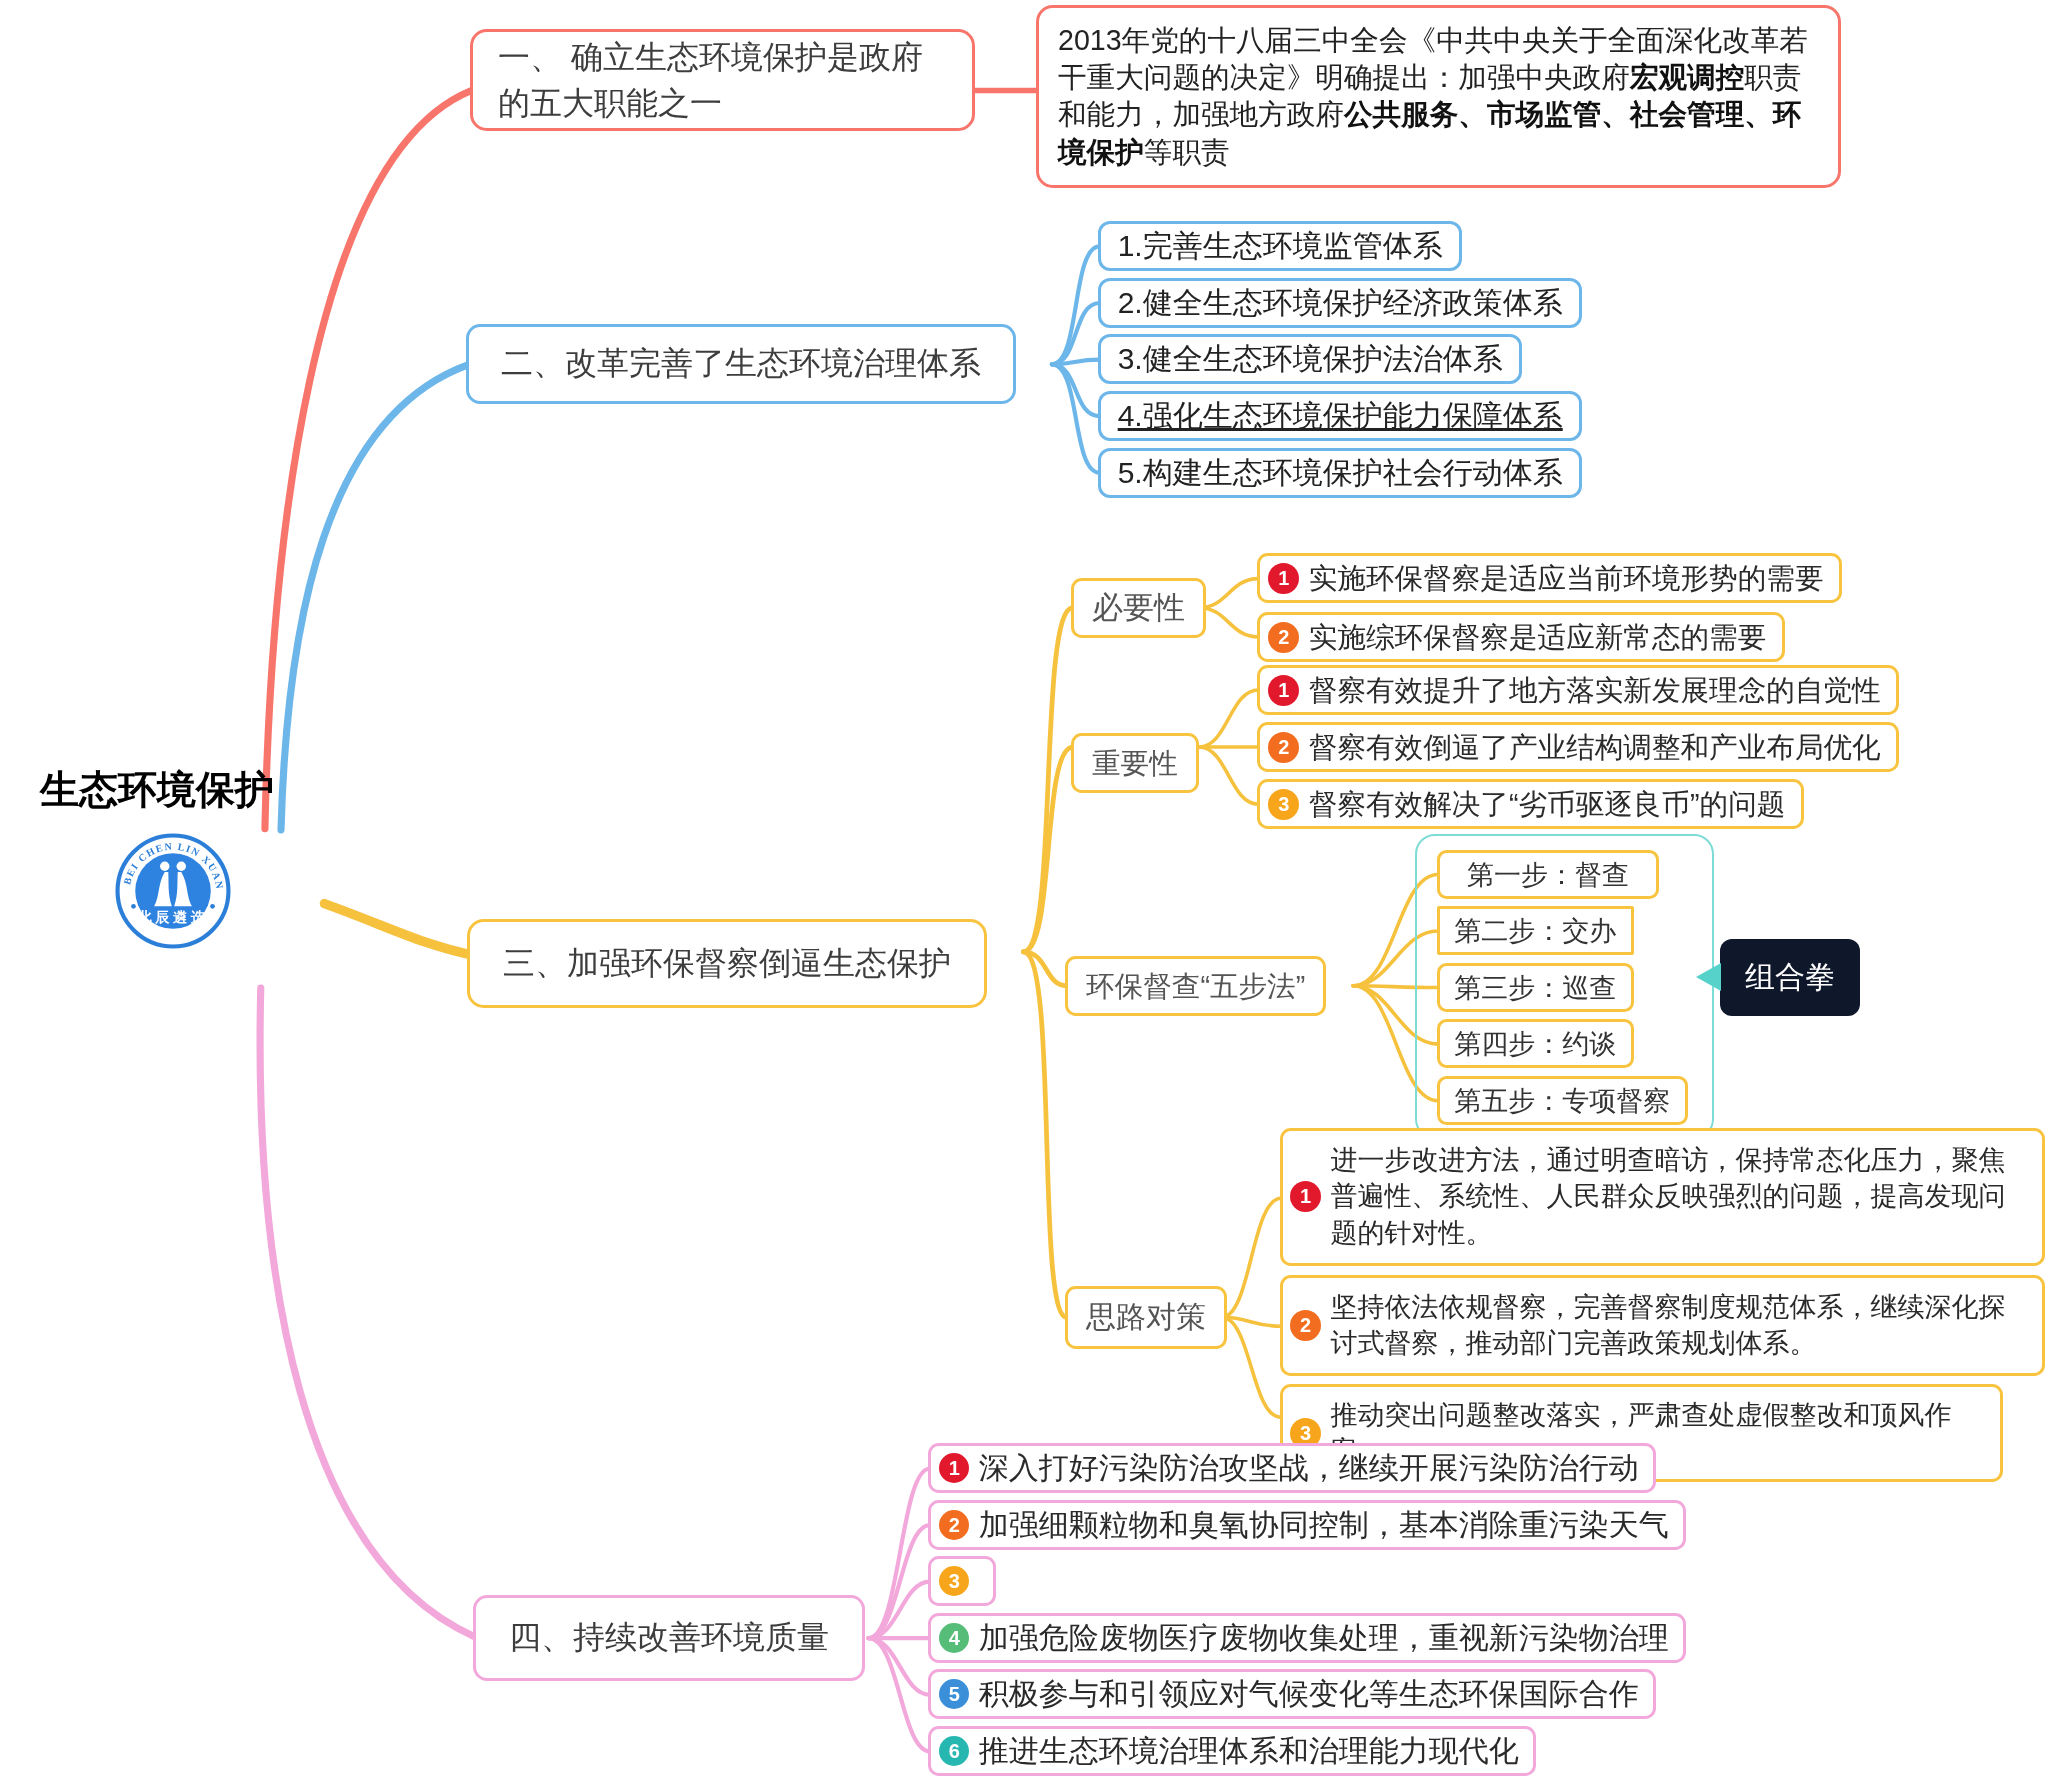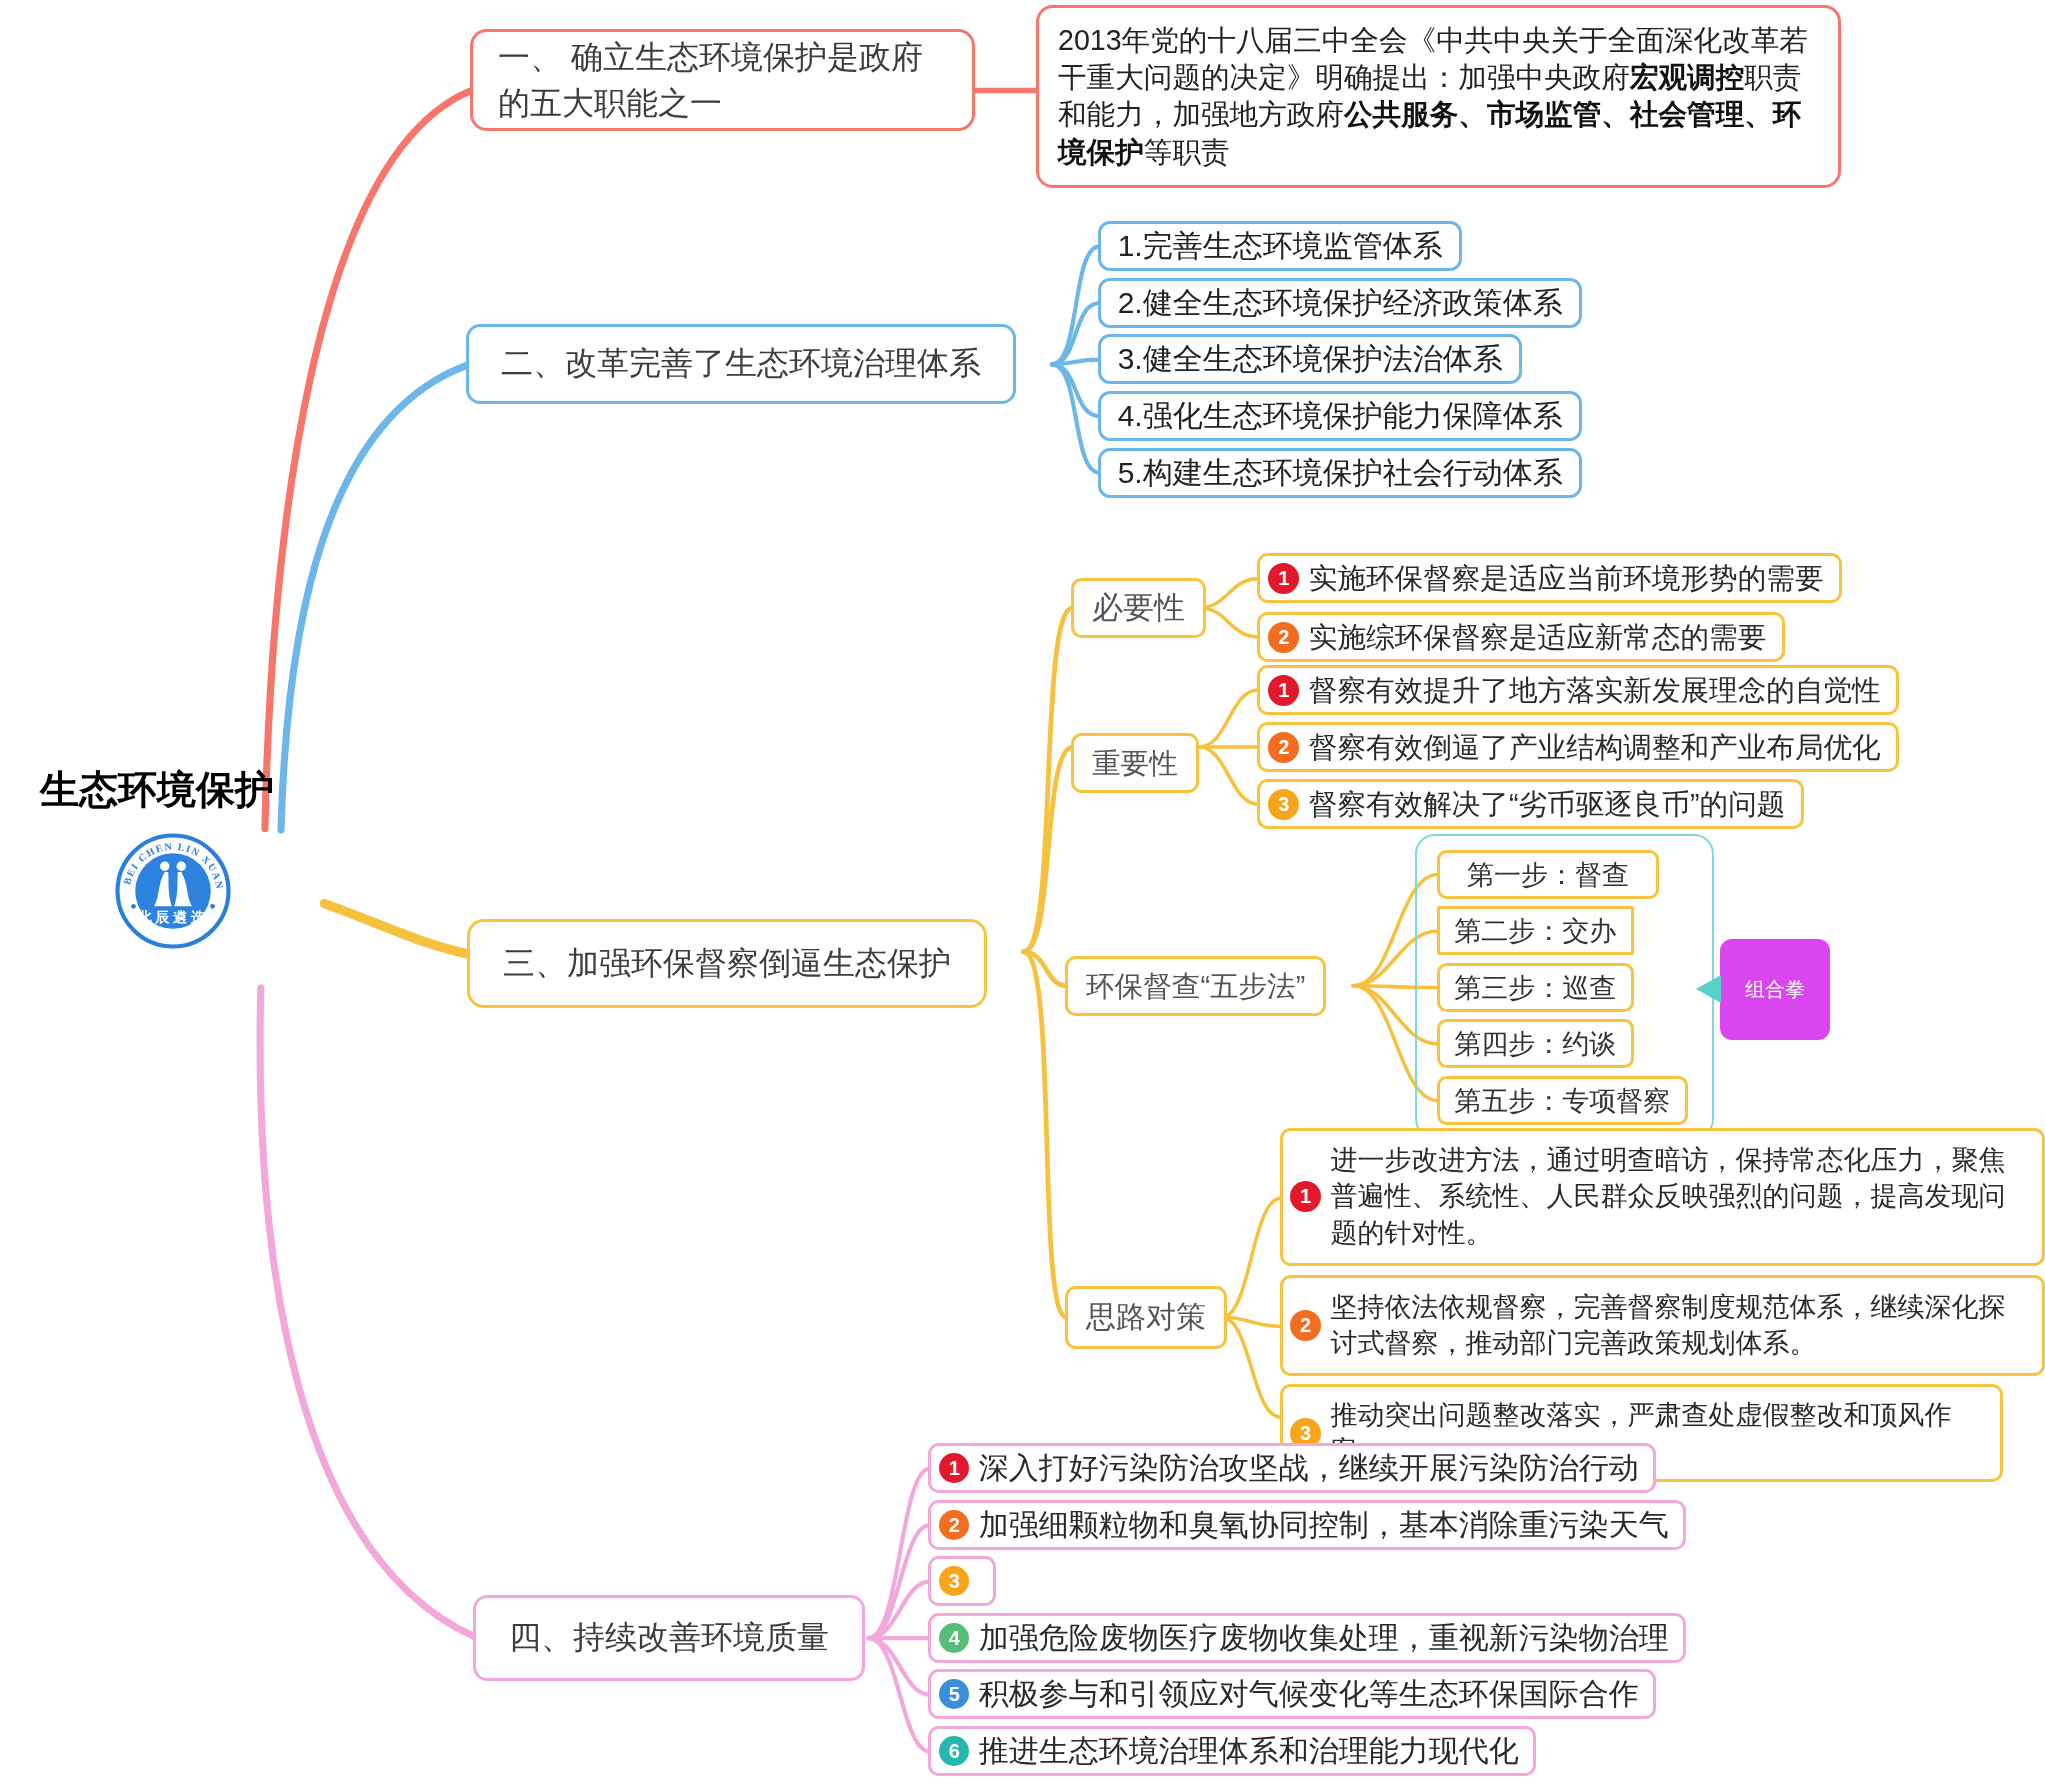--- a/index.html
+++ b/index.html
@@ -14,21 +14,21 @@
   .bB{border:3.6px solid #6cb6ea;border-radius:14.3px;}
   .bB5{border:3px solid #6cb6ea;border-radius:12px;}
   .bY{border:3.6px solid #f8c43f;border-radius:16.7px;}
   .bY5{border:3px solid #f8c43f;border-radius:10.7px;}
   .bP{border:3.6px solid #f2a8da;border-radius:14.3px;}
   .bP5{border:3px solid #f2a8da;border-radius:10.7px;}
   .bd{flex:0 0 auto;width:31px;height:31px;border-radius:50%;color:#fff;font-weight:bold;font-size:20px;display:flex;align-items:center;justify-content:center;margin-right:9.5px;}
   .root-title{position:absolute;left:40px;top:763px;font-size:39px;font-weight:bold;color:#000;z-index:2;}
   .logo{position:absolute;left:114px;top:832px;z-index:2;}
   .stepbox{position:absolute;left:1415px;top:834px;width:295px;height:301px;border:2.4px solid #7edcd6;border-radius:20px;background:transparent;z-index:1;}
-  .callout{position:absolute;left:1720px;top:939px;height:77px;background:#d946ef;color:#fff;border-radius:12px;display:flex;align-items:center;padding:12px 25px;font-size:20px;z-index:2;}
+  .callout{position:absolute;left:1720px;top:939px;height:77px;background:#0f172a;color:#fff;border-radius:12px;display:flex;align-items:center;padding:0 25px;font-size:30px;z-index:2;}
   .callout .tail{position:absolute;left:-24px;top:50%;margin-top:-14.3px;width:0;height:0;border-top:14.3px solid transparent;border-bottom:14.3px solid transparent;border-right:25px solid #57d2cb;}
   .note{font-size:28.6px;line-height:1.3;font-weight:500;color:#222;}
   .note b{font-weight:bold;color:#111;}
   .strat{align-items:center;font-weight:500;}
   .strat .txt{white-space:normal;line-height:1.36;}
 </style>
 </head>
 <body>
 
 <div class="canvas">
@@ -99,21 +99,21 @@
     </svg>
   </div>
 
   <div class="n bR wrap" style="left:470px;top:28.6px;width:505px;padding:2px 25px;font-size:32px;line-height:1.45;font-weight:500;color:#3d3d3d;">一、 确立生态环境保护是政府的五大职能之一</div>
   <div class="n bR note" style="left:1036px;top:4.8px;width:805px;padding:14.3px 19px;">2013年党的十八届三中全会《中共中央关于全面深化改革若干重大问题的决定》明确提出：加强中央政府<b>宏观调控</b>职责和能力，加强地方政府<b>公共服务、市场监管、社会管理、环境保护</b>等职责</div>
 
   <div class="n bB lbl" style="left:466px;top:324px;height:80px;padding:0 32px;font-size:32px;">二、改革完善了生态环境治理体系</div>
   <div class="n bB5 lbl" style="left:1098px;top:221px;height:50px;padding:0 16.7px;font-size:30px;color:#222;">1.完善生态环境监管体系</div>
   <div class="n bB5 lbl" style="left:1098px;top:278px;height:50px;padding:0 16.7px;font-size:30px;color:#222;">2.健全生态环境保护经济政策体系</div>
   <div class="n bB5 lbl" style="left:1098px;top:334px;height:50px;padding:0 16.7px;font-size:30px;color:#222;">3.健全生态环境保护法治体系</div>
-  <div class="n bB5 lbl" style="left:1098px;top:391px;height:50px;padding:0 16.7px;font-size:30px;color:#222;">4.强化生态环境保护能力保障体系</div>
+  <div class="n bB5 lbl" style="left:1098px;top:391px;height:50px;padding:0 16.7px;font-size:30px;color:#222;text-decoration:underline;">4.强化生态环境保护能力保障体系</div>
   <div class="n bB5 lbl" style="left:1098px;top:448px;height:50px;padding:0 16.7px;font-size:30px;color:#222;">5.构建生态环境保护社会行动体系</div>
 
   <div class="n bY lbl" style="left:467px;top:907px;height:89px;padding:0 33px;font-size:32px;margin-top:12px;">三、加强环保督察倒逼生态保护</div>
 
   <div class="n bY5 lbl" style="left:1071px;top:578px;height:60px;padding:0 18px;font-size:31px;color:#555;">必要性</div>
   <div class="n bY5 itm" style="left:1257px;top:553px;height:50px;padding:0 15.5px 0 8.3px;font-size:28.6px;">
     <span class="bd" style="background-color: rgb(226, 24, 44);">1</span>
     <span>实施环保督察是适应当前环境形势的需要</span>
   </div>
   <div class="n bY5 itm" style="left:1257px;top:612px;height:50px;padding:0 15.5px 0 8.3px;font-size:28.6px;">

